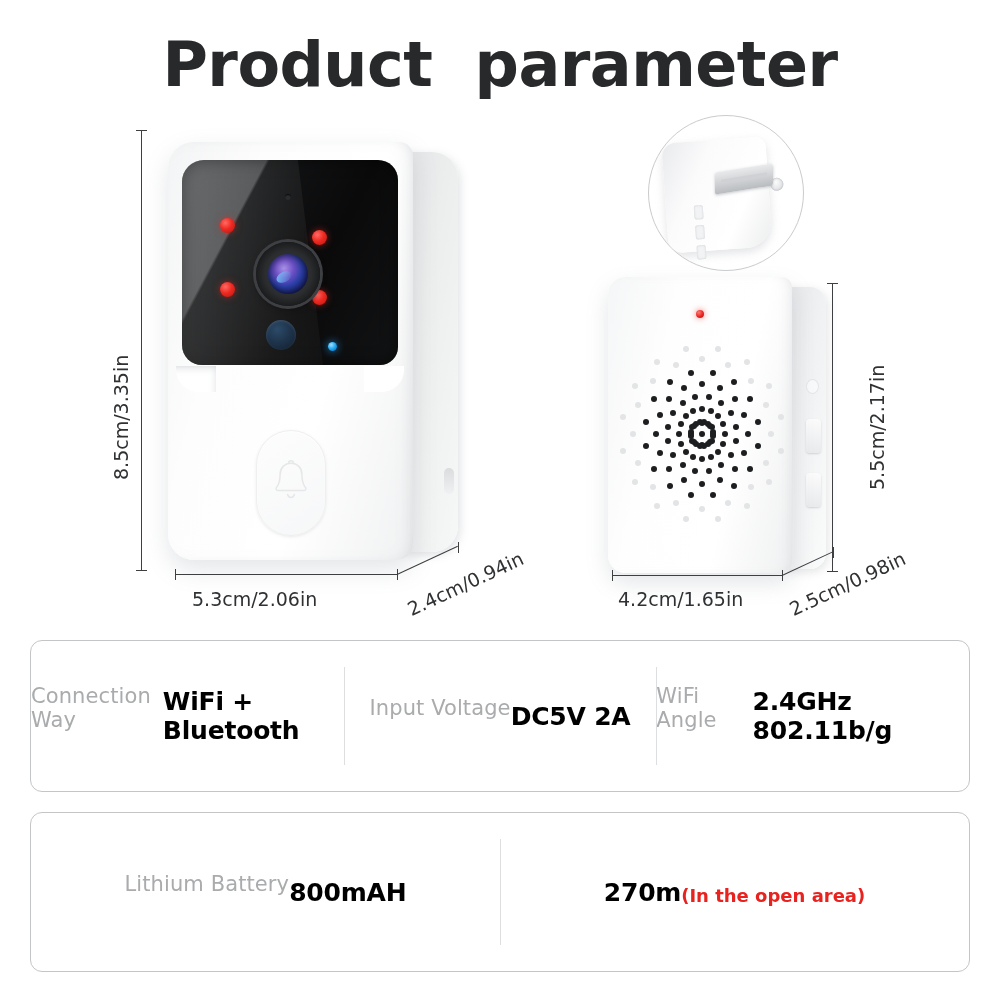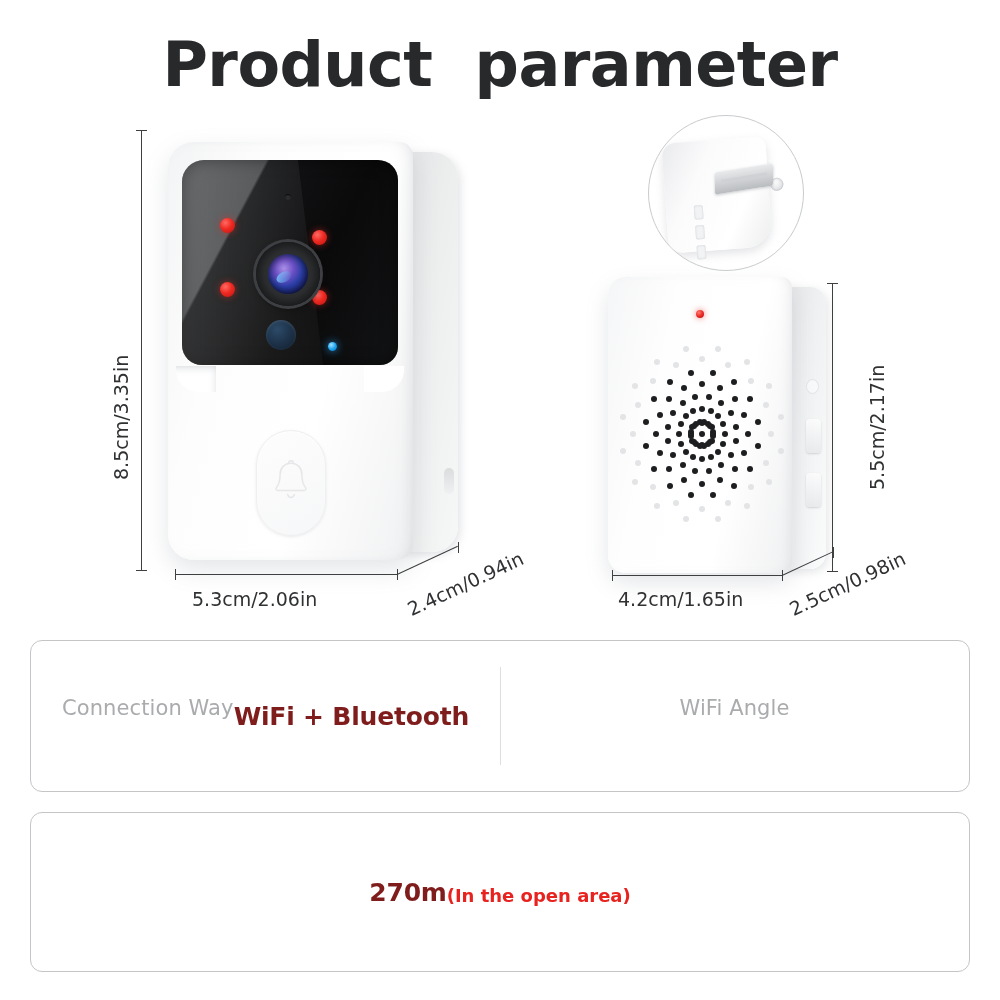--- a/index.html
+++ b/index.html
@@ -447,21 +447,21 @@
     font-size: 21px;
     color: #a9abad;
     font-weight: 400;
     margin-bottom: 16px;
     letter-spacing: 0.1px;
     font-family: "DejaVu Sans", "Liberation Sans", sans-serif;
   }
   .spec-value {
     font-size: 25px;
     font-weight: 700;
-    color: #7f1d1d;
+    color: #000000;
     letter-spacing: -0.2px;
     font-family: "DejaVu Sans", "Liberation Sans", sans-serif;
   }
   .spec-note {
     margin-top: 7px;
     font-size: 18px;
     font-weight: 700;
     color: #e8231f;
     font-family: "DejaVu Sans", "Liberation Sans", sans-serif;
   }
@@ -683,28 +683,39 @@
   </div>
 
   <div class="spec-panel panel-1">
     <div class="spec-row">
       <div class="spec-cell">
         <div class="spec-label">Connection Way</div>
         <div class="spec-value">WiFi + Bluetooth</div>
 
       </div>
       <div class="spec-cell">
+        <div class="spec-label">Input Voltage</div>
+        <div class="spec-value">DC5V 2A</div>
+
+      </div>
+      <div class="spec-cell">
         <div class="spec-label">WiFi Angle</div>
+        <div class="spec-value">2.4GHz 802.11b/g</div>
 
       </div>
     </div>
   </div>
 
   <div class="spec-panel panel-2">
     <div class="spec-row">
       <div class="spec-cell">
+        <div class="spec-label">Lithium Battery</div>
+        <div class="spec-value">800mAH</div>
+
+      </div>
+      <div class="spec-cell">
         <div class="spec-value">270m</div>
         <div class="spec-note">(In the open area)</div>
       </div>
     </div>
   </div>
 
 </div>
 
 </body></html>

